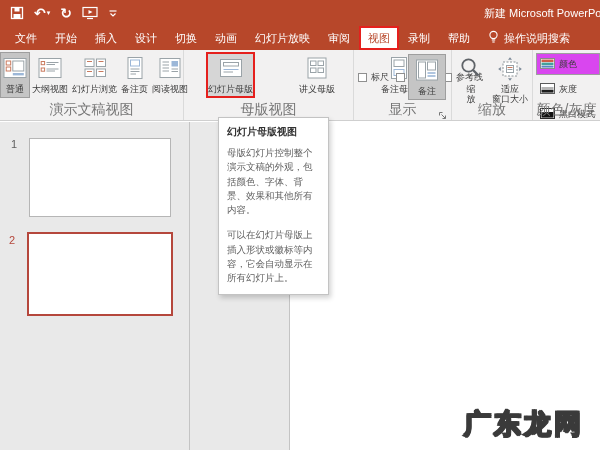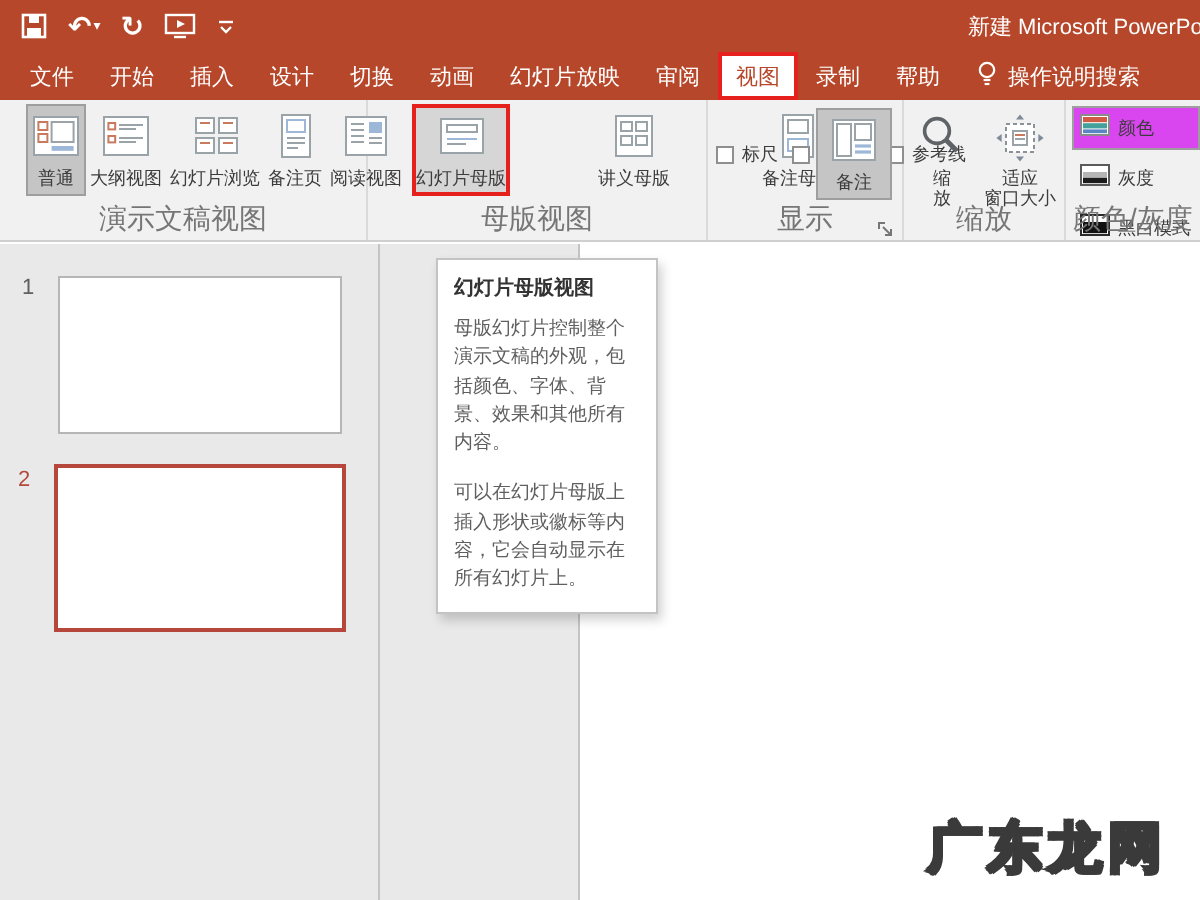--- a/index.html
+++ b/index.html
@@ -52,21 +52,21 @@
   .big-btn {
     display:flex; flex-direction:column; align-items:center; justify-content:flex-start;
     padding:2px 1px 1px; border:1px solid transparent; cursor:default;
   }
   .big-btn .blabel { font-size:9px; color:#3c3c3c; white-space:nowrap; margin-top:2px; }
   .big-btn.pressed { background:#c5c5c5; border-color:#9e9e9e; }
   .big-btn.annotated { background:#d6d6d6; border:2px solid #e5201d; padding:1px 0 0; }
   .icon26 { width:26px; height:26px; display:block; }
 
   .g-views { width:184px; }
-  .g-views .big-btns { padding-left:13px; }
+  .g-views .big-btns { padding-left:0; }
   .g-master { width:170px; }
   .g-master .big-btns { padding-left:22px;gap:42px; }
   .g-show { width:98px; }
   .g-zoom { width:81px; }
   .g-color { width:67px; }
 
   
   .show-body { display:flex; padding:4px 0 0 4px; }
   .chk-col { display:flex; flex-direction:row; gap:7px; width:50px; }
   .chk-row { display:flex; align-items:center; gap:4px; }
@@ -98,21 +98,21 @@
   }
   .canvas { flex:1; background:#fff; position:relative; }
 
   .slide-num { position:absolute; font-size:11px; color:#5f5f5f; }
   .slide-num.sel { color:#b5473c; }
   .thumb { position:absolute; background:#fff; border:1px solid #b6b6b6; }
   .thumb.sel { border:2px solid #b5473c; }
 
   
   .tooltip {
-    position:absolute; left:218px; top:129px; width:111px; z-index:50;
+    position:absolute; left:218px; top:117px; width:111px; z-index:50;
     background:#fff; border:1px solid #c3c3c3; box-shadow:2px 3px 5px rgba(0,0,0,.18);
     padding:7px 8px 9px;
   }
   .tooltip-title { font-size:10px; font-weight:bold; color:#333; margin-bottom:7px; }
   .tooltip p { font-size:9.5px; color:#5f5f5f; line-height:1.5; }
   .tooltip p + p { margin-top:11px; }
 
   
   .watermark {
     position:absolute; right:16px; bottom:8px; z-index:40;

